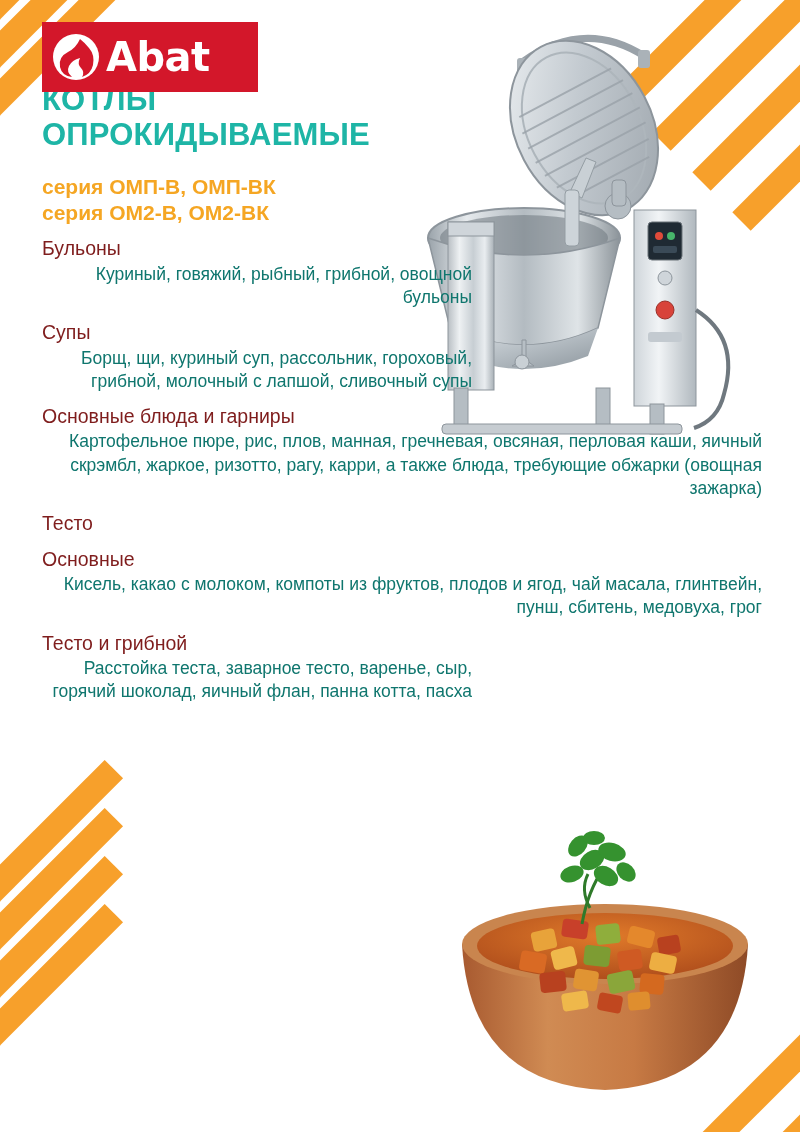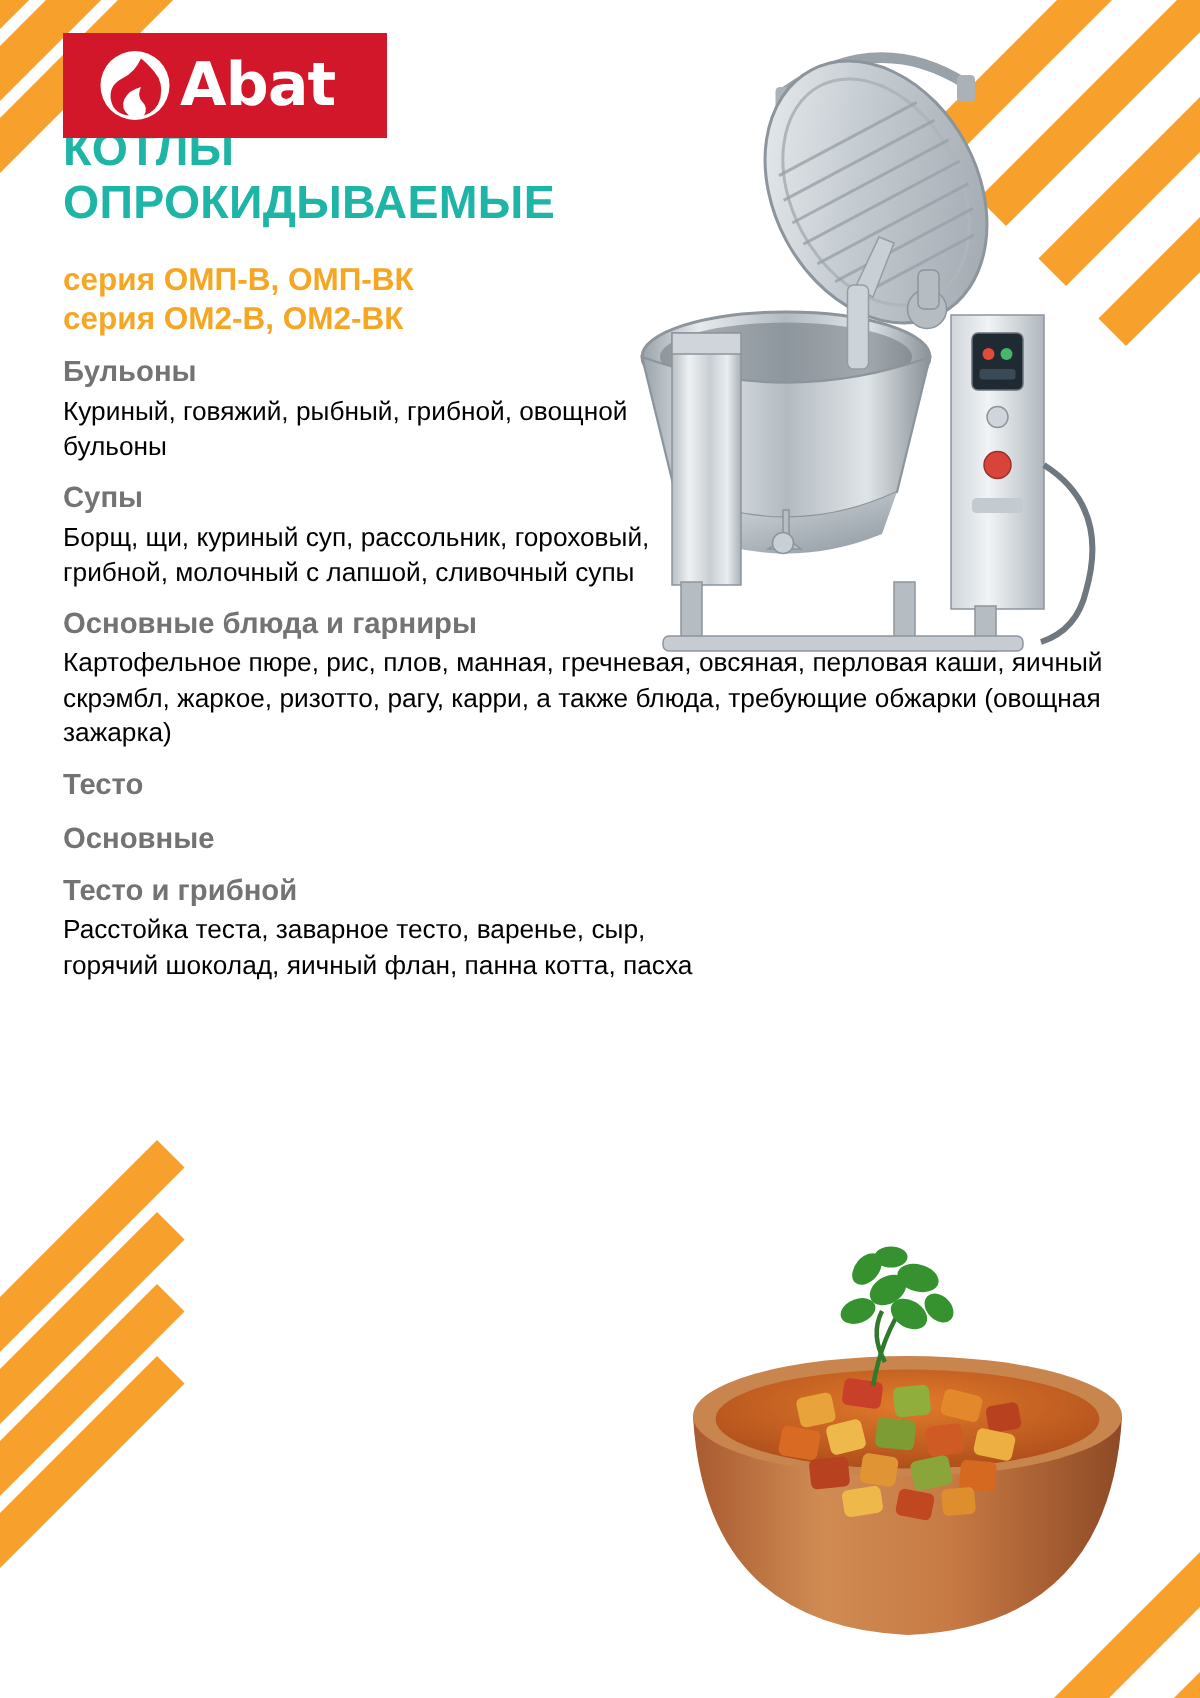--- a/index.html
+++ b/index.html
@@ -55,21 +55,21 @@
   .logo {
     position: absolute;
     left: 42px;
     top: 22px;
     width: 216px;
     height: 70px;
     background: #d3172a;
     z-index: 5;
     display: flex;
     align-items: center;
-    padding-left: 22px;
+    padding-left: 8px;
     box-sizing: border-box;
   }
   .logo-mark {
     width: 52px;
     height: 52px;
     flex: 0 0 52px;
     position: relative;
   }
   .logo-text {
     color: #ffffff;
@@ -102,30 +102,31 @@
     font-weight: bold;
     line-height: 1.22;
     margin-top: 22px;
     width: 420px;
   }
 
   .section { margin-top: 12px; }
   .section.narrow { width: 430px; }
   .section.wide  { width: 720px; }
   .sec-title {
-    color: #737373;
+    color: #7f1d1d;
     font-size: 19.5px;
-    font-weight: bold;
+    font-weight: normal;
     line-height: 1.2;
     margin-bottom: 2px;
   }
   .sec-body {
-    color: #000000;
+    color: #0f766e;
     font-size: 17.5px;
     line-height: 1.33;
+    text-align: right;
   }
 
   
   .kettle {
     position: absolute;
     right: 28px;
     top: 10px;
     width: 400px;
     height: 440px;
     z-index: 3;
@@ -340,20 +341,21 @@
     <div class="sec-title">Основные блюда и гарниры</div>
     <div class="sec-body">Картофельное пюре, рис, плов, манная, гречневая, овсяная, перловая каши, яичный скрэмбл, жаркое, ризотто, рагу, карри, а также блюда, требующие обжарки (овощная зажарка)</div>
   </div>
 
   <div class="section wide">
     <div class="sec-title">Тесто</div>
   </div>
 
   <div class="section wide">
     <div class="sec-title">Основные</div>
+    <div class="sec-body">Кисель, какао с молоком, компоты из фруктов, плодов и ягод, чай масала, глинтвейн, пунш, сбитень, медовуха, грог</div>
   </div>
 
   <div class="section narrow">
     <div class="sec-title">Тесто и грибной</div>
     <div class="sec-body">Расстойка теста, заварное тесто, варенье, сыр, горячий шоколад, яичный флан, панна котта, пасха</div>
   </div>
 
 </div>
 
 </body></html>

